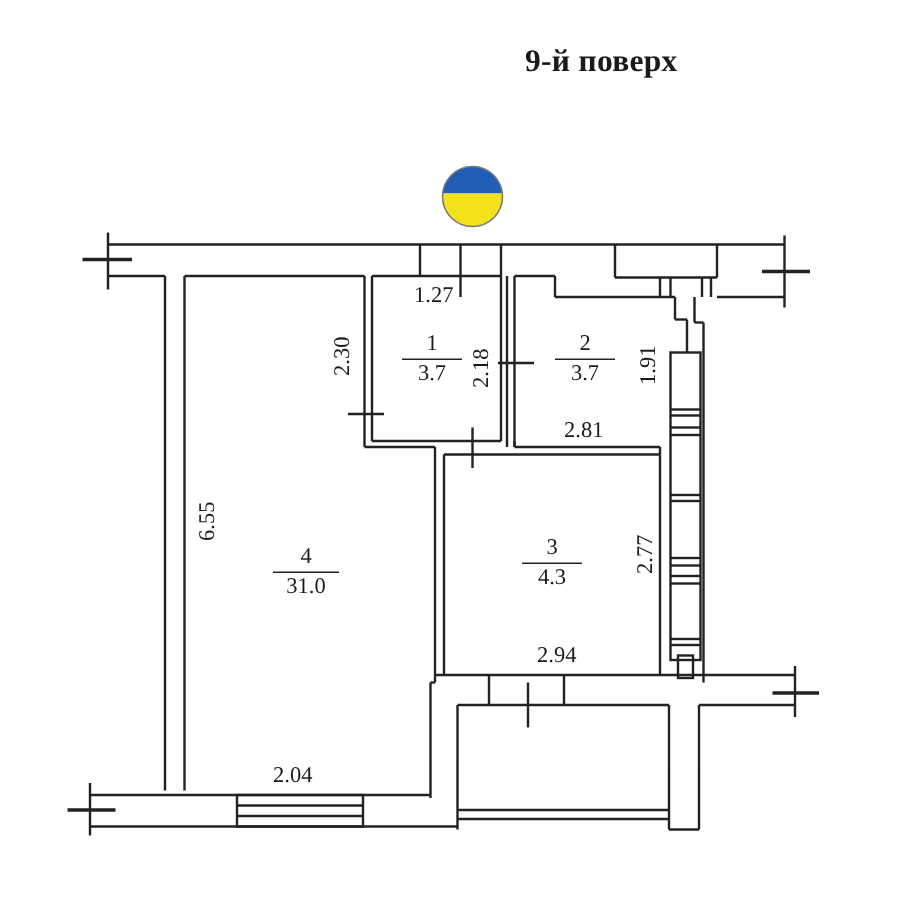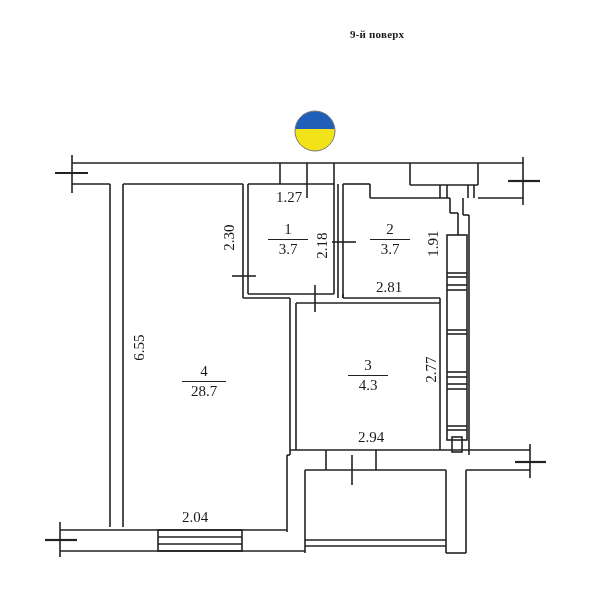--- a/index.html
+++ b/index.html
@@ -1,18 +1,18 @@
 <!DOCTYPE html>
 <html><head>
   <meta charset="utf-8">
   <style>
     html, body { margin: 0; padding: 0; background: #ffffff; }
     body { width: 610px; height: 611px; position: relative; overflow: hidden;
            font-family: "Liberation Serif", "DejaVu Serif", serif; color: #1a1a1a; }
-    .title { position: absolute; left: 350px; top: 28px; font-size: 11px; font-weight: bold;
+    .title { position: absolute; left: 350px; top: 28px; font-size: 21px; font-weight: bold;
              letter-spacing: 0.2px; }
     svg.plan { position: absolute; left: 0; top: 0; }
     .lbl { position: absolute; font-size: 15px; line-height: 1; white-space: nowrap; }
     .rot { transform: rotate(-90deg); transform-origin: center center; }
     .frac { position: absolute; text-align: center; font-size: 15px; line-height: 1.05; }
     .frac .num { display: block; border-bottom: 1px solid #222; padding: 0 4px 1px; }
     .frac .den { display: block; padding-top: 2px; }
   </style>
 </head>
 <body>
@@ -139,21 +139,21 @@
 <div class="frac" style="left:370px; top:222px; width:40px;">
   <span class="num">2</span>
   <span class="den">3.7</span>
 </div>
 <div class="frac" style="left:348px; top:358px; width:40px;">
   <span class="num">3</span>
   <span class="den">4.3</span>
 </div>
 <div class="frac" style="left:182px; top:364px; width:44px;">
   <span class="num">4</span>
-  <span class="den">28.7</span>
+  <span class="den">31.0</span>
 </div>
 
 <div class="lbl" style="left:276px; top:190px;">1.27</div>
 <div class="lbl rot" style="left:309px; top:238px;">2.18</div>
 <div class="lbl rot" style="left:216px; top:230px;">2.30</div>
 <div class="lbl rot" style="left:420px; top:236px;">1.91</div>
 <div class="lbl" style="left:376px; top:280px;">2.81</div>
 <div class="lbl rot" style="left:126px; top:340px;">6.55</div>
 <div class="lbl rot" style="left:418px; top:362px;">2.77</div>
 <div class="lbl" style="left:358px; top:430px;">2.94</div>

